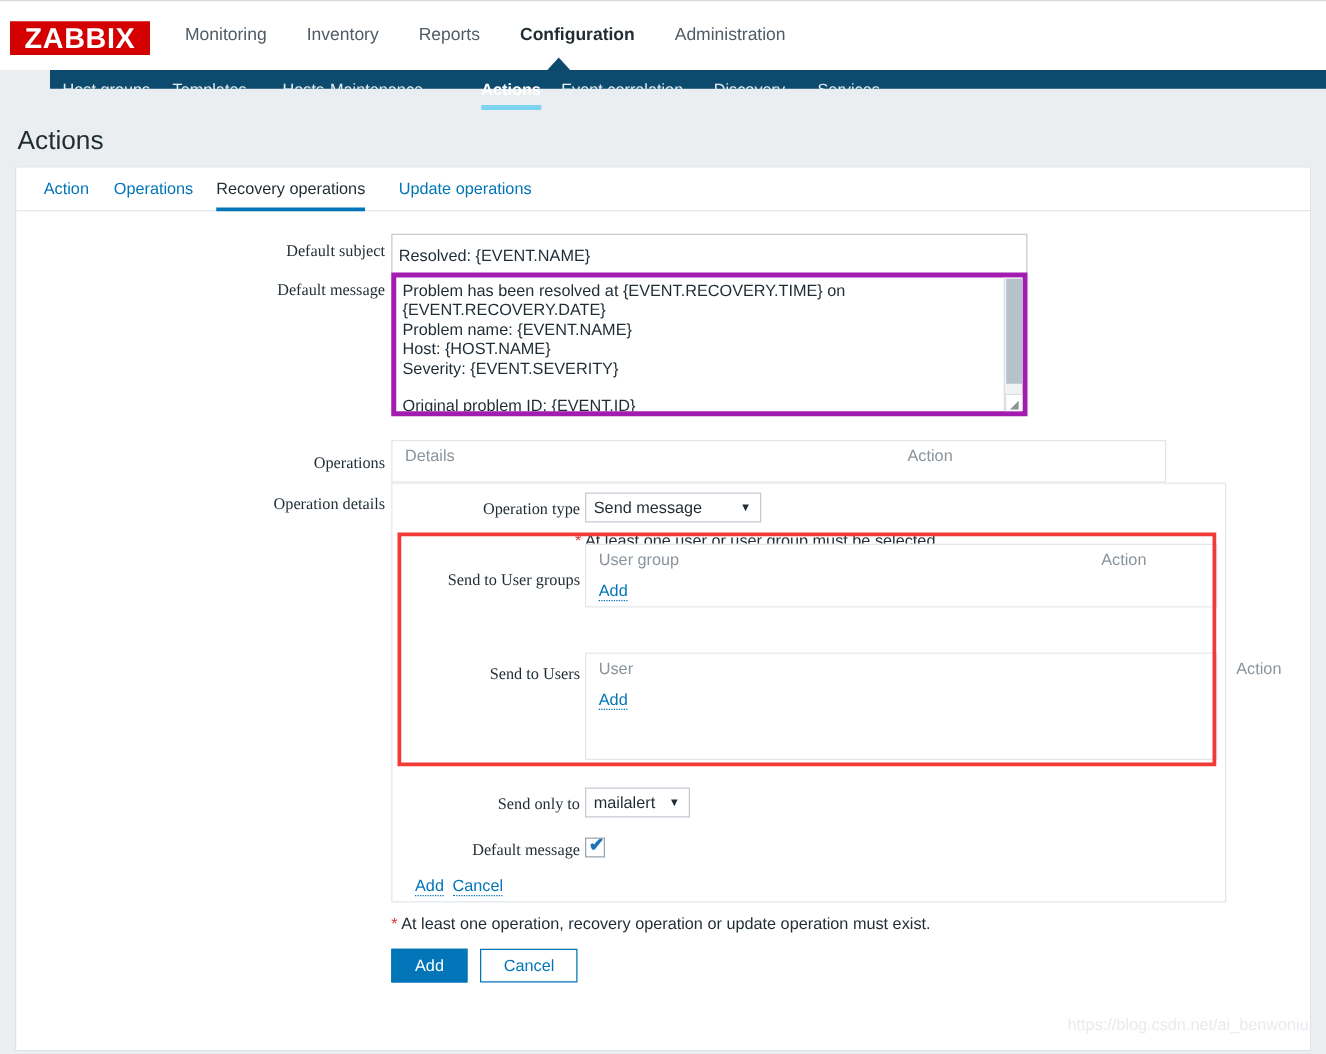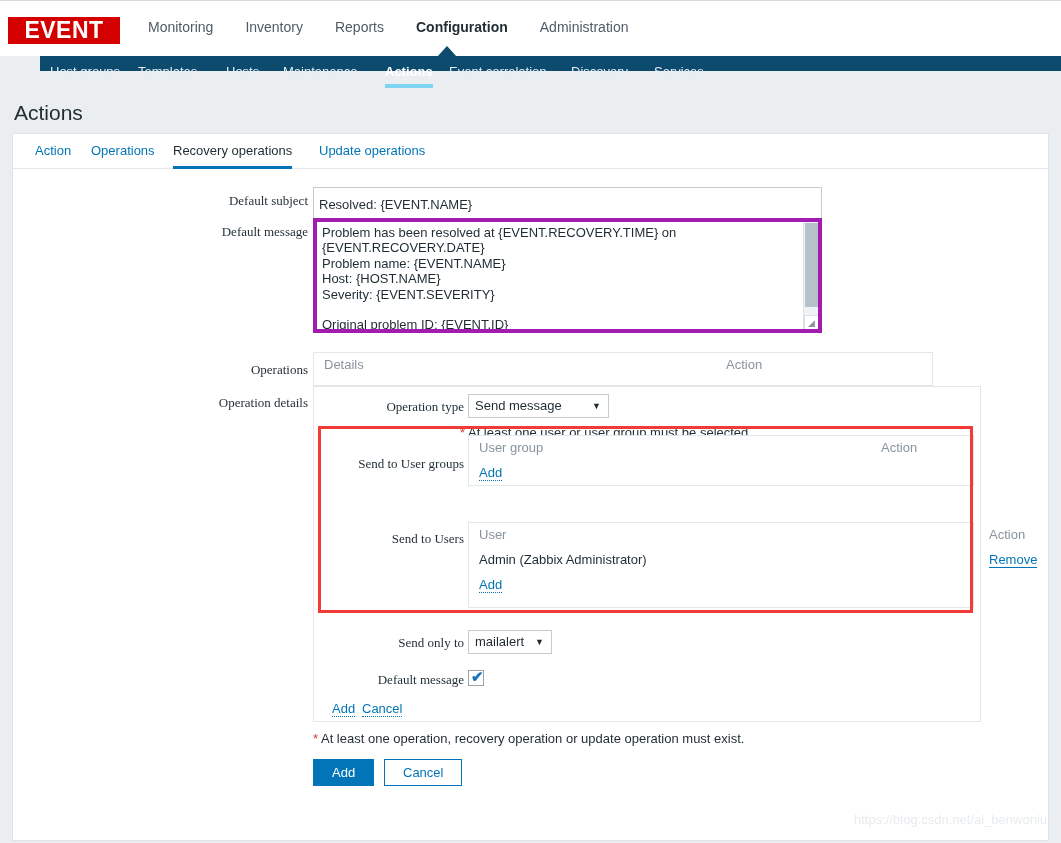--- a/index.html
+++ b/index.html
@@ -296,36 +296,36 @@
     color: #e8ebee;
     font-size: 13px;
     white-space: nowrap;
     user-select: none;
   }
 </style>
 </head>
 <body>
 
 <div class="topbar">
-  <div class="logo">EVENT</div>
+  <div class="logo">ZABBIX</div>
   <div class="mainnav">
     <div class="mi">Monitoring</div>
     <div class="mi">Inventory</div>
     <div class="mi">Reports</div>
     <div class="mi sel">Configuration</div>
     <div class="mi">Administration</div>
   </div>
   <div class="arrowup"></div>
 </div>
 
 <div class="subnav">
   <div class="si" style="left:10px;">Host groups</div>
   <div class="si" style="left:98px;">Templates</div>
   <div class="si" style="left:186px;">Hosts</div>
-  <div class="si" style="left:243px;">Maintenance</div>
+  <div class="si" style="left:224px;">Maintenance</div>
   <div class="si sel" style="left:345px;">Actions</div>
   <div class="si" style="left:409px;">Event correlation</div>
   <div class="si" style="left:531px;">Discovery</div>
   <div class="si" style="left:614px;">Services</div>
 </div>
 
 <div class="pagewrap">
 
   <div class="pagetitle">Actions</div>
 
@@ -392,24 +392,20 @@
           </div>
         </div>
 
         <div class="flabel" style="left:0px; top:144px; width:150px;">Send to Users</div>
         <div class="ztable" style="left:154px; top:135px; width:506px; height:86px;">
           <div class="hrow">
             <span class="c1 hdr">User</span>
             <span class="c2 hdr" style="left:520px;">Action</span>
           </div>
           <div class="drow">
-            <span class="c1 val">Admin (Zabbix Administrator)</span>
-            <span class="c2" style="left:520px;"><a class="solidlink">Remove</a></span>
-          </div>
-          <div class="drow">
             <span class="c1"><a class="dotlink">Add</a></span>
           </div>
         </div>
 
         <div class="flabel" style="left:0px; top:248px; width:150px;">Send only to</div>
         <div class="zselect" style="left:154px; top:243px; width:84px;">
           <span>mailalert</span>
           <span class="caret">▼</span>
         </div>
 

